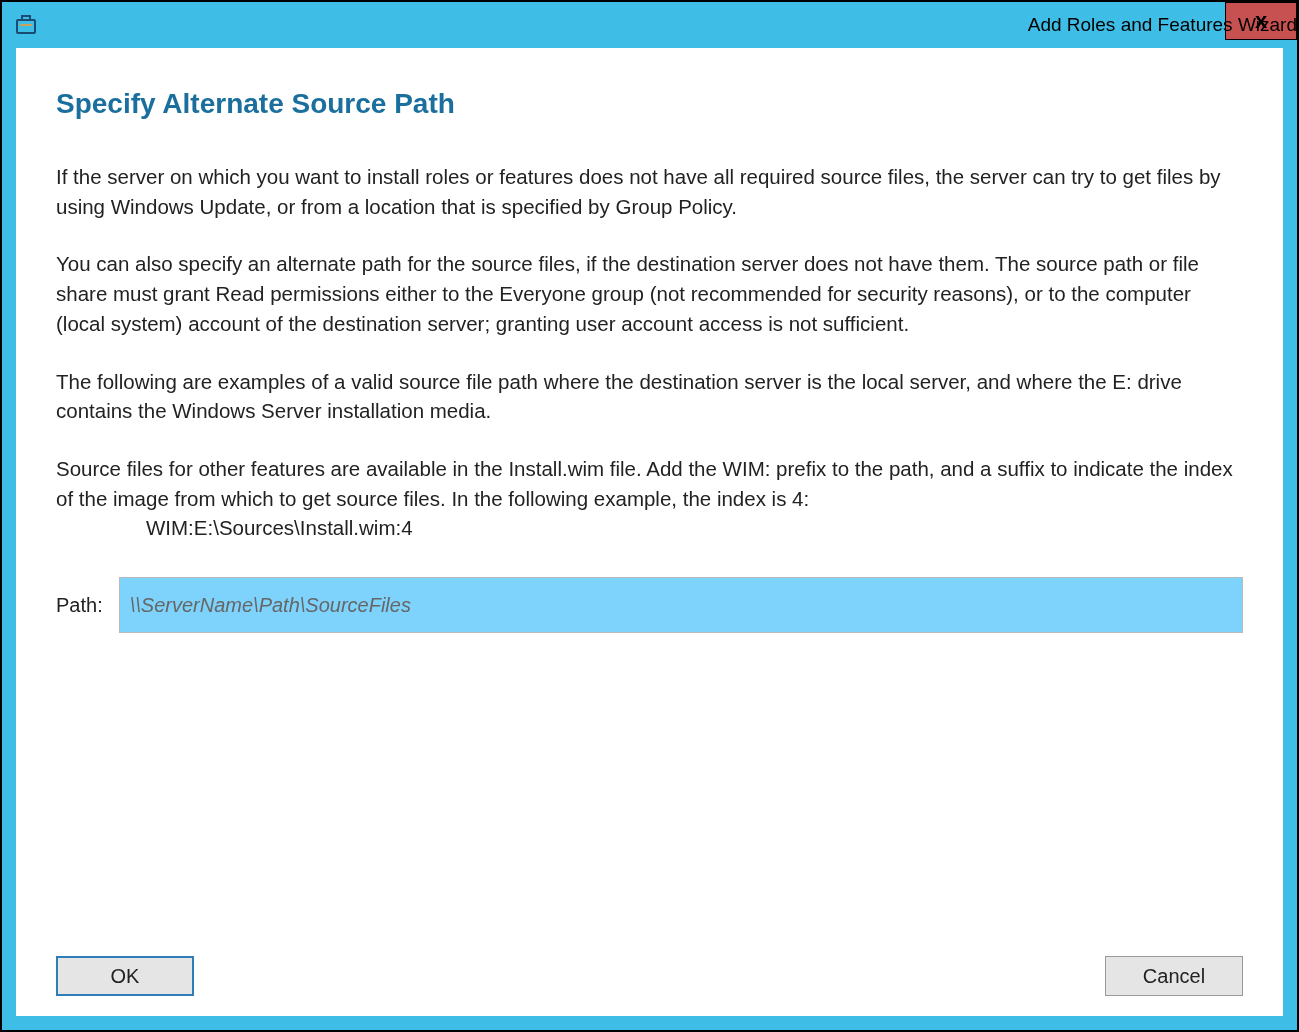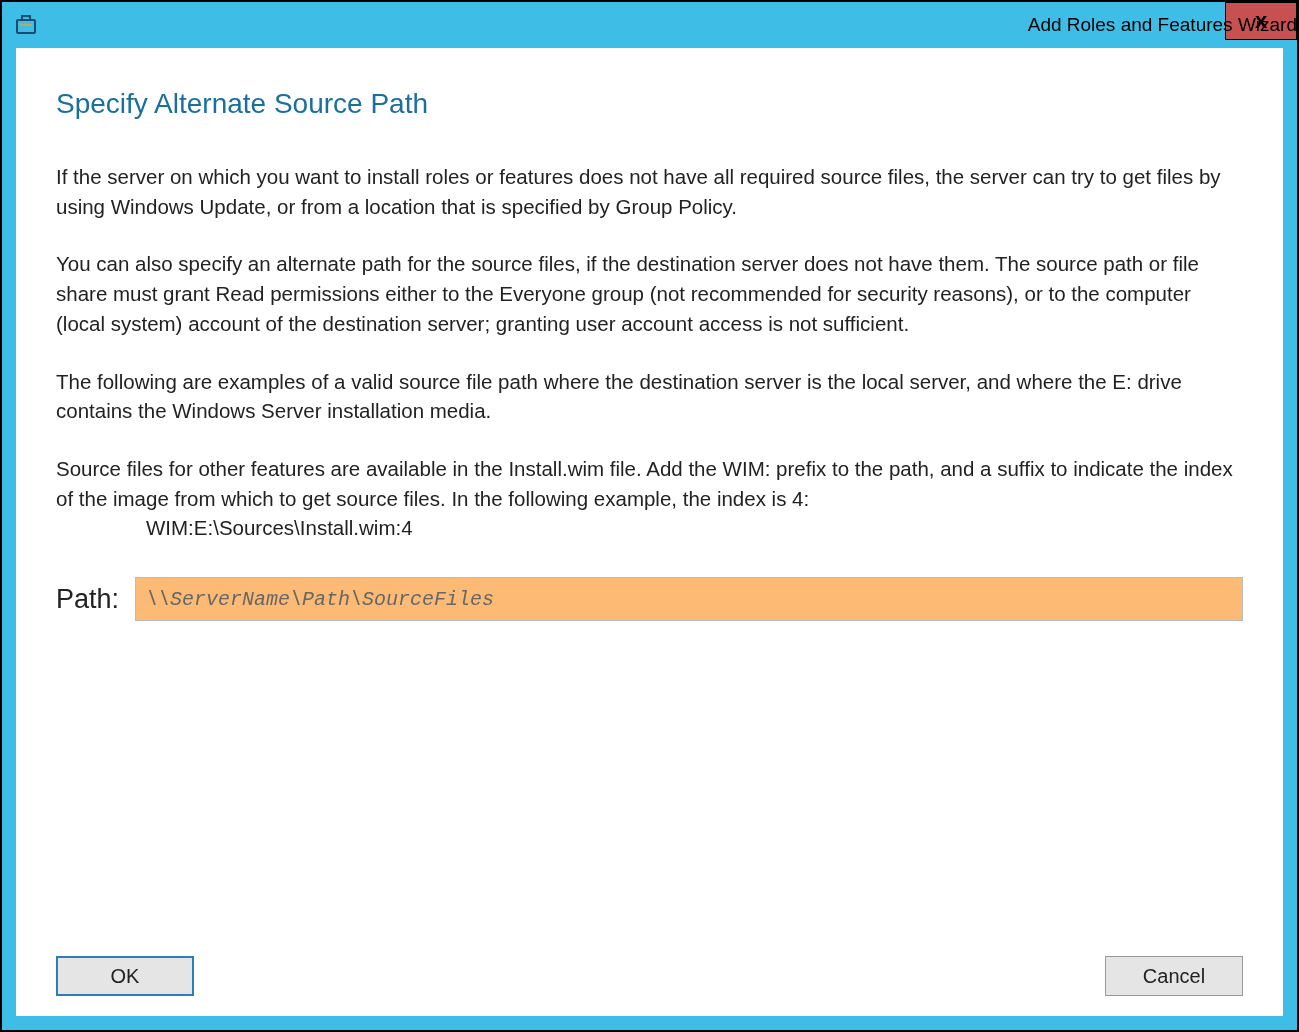--- a/index.html
+++ b/index.html
@@ -68,21 +68,21 @@
       border-bottom: 14px solid #3ebde6;
       border-left: 14px solid #3ebde6;
       padding: 40px 40px 20px 40px;
       display: flex;
       flex-direction: column;
       background: #fff;
     }
     .page-heading {
       color: #1a6f9e;
       font-size: 28px;
-      font-weight: 400;
+      font-weight: 700;
       margin-bottom: 42px;
     }
     .body-text {
       font-size: 20.5px;
       color: #222;
       line-height: 1.45;
     }
     .body-text p {
       margin-bottom: 28px;
     }
@@ -91,33 +91,33 @@
       display: block;
     }
     .path-row {
       display: flex;
       align-items: center;
       gap: 16px;
       margin-top: 6px;
       margin-bottom: auto;
     }
     .path-label {
-      font-size: 27px;
+      font-size: 20px;
       color: #222;
     }
     .path-input {
       flex: 1;
-      height: 44px;
+      height: 56px;
       border: 1px solid #bbb;
       padding: 0 10px;
       font-size: 20px;
       font-style: italic;
       color: #666;
-      font-family: Liberation Mono, monospace;
-      background: #fdba74;
+      font-family: Liberation Sans, sans-serif;
+      background: #7dd3fc;
     }
     .path-input::placeholder {
       color: #666;
       font-style: italic;
     }
     .button-row {
       display: flex;
       justify-content: space-between;
       gap: 14px;
       margin-top: 36px;

